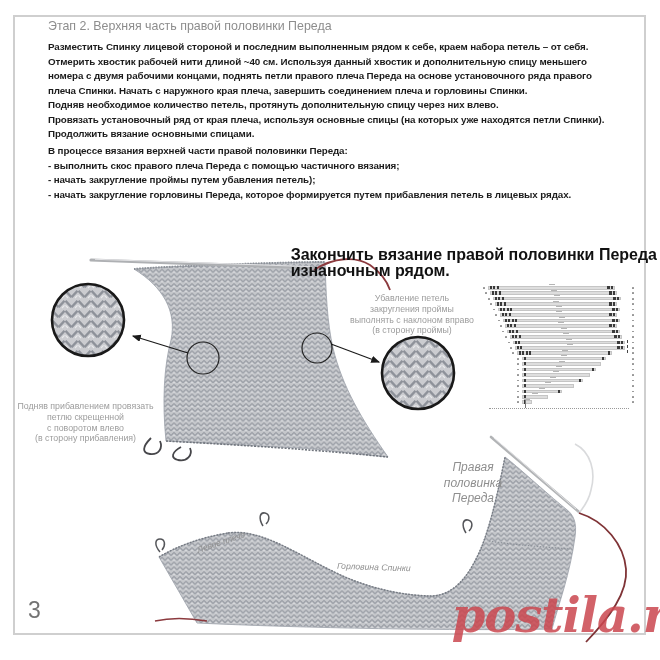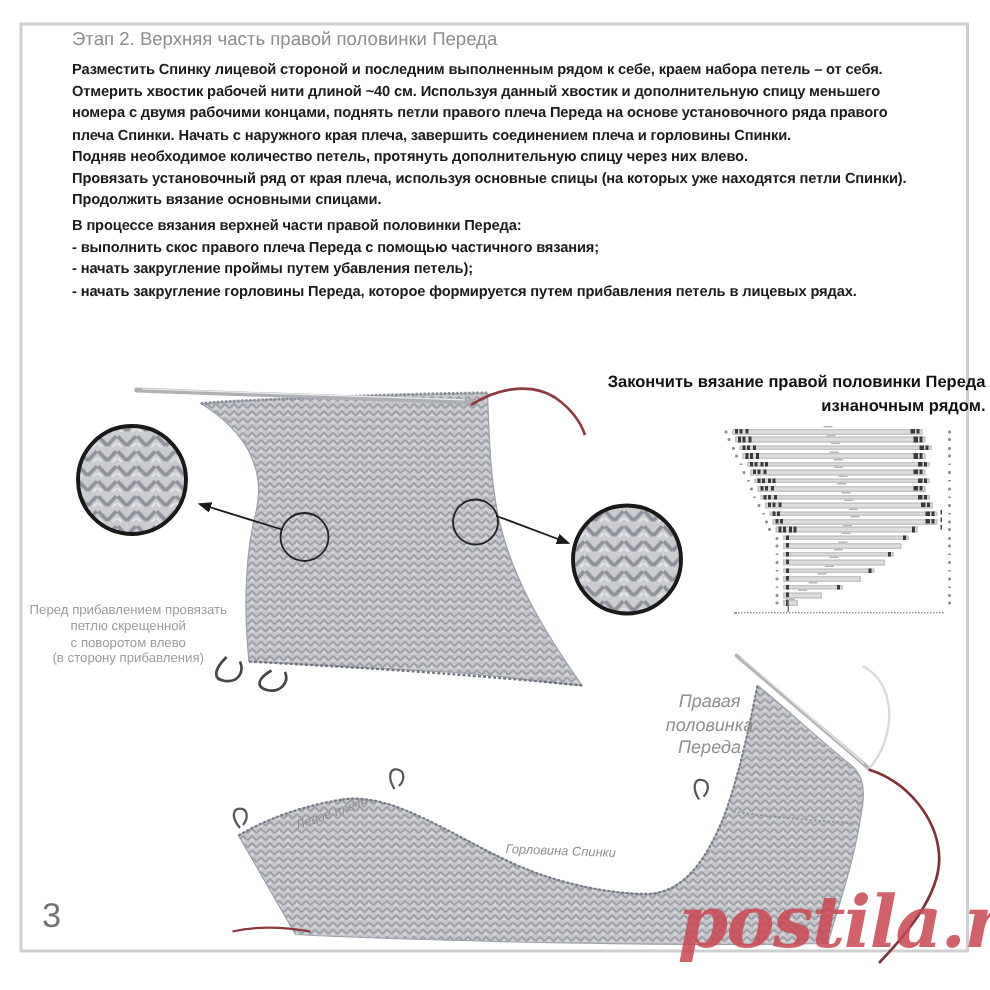--- a/index.html
+++ b/index.html
@@ -9,22 +9,22 @@
   #frame{left:13px;top:15px;width:629px;height:616px;border:2px solid #cfcfcf;z-index:0;}
   #art{left:0;top:0;z-index:1;pointer-events:none;}
   .txt{z-index:2;}
   #doc-header{left:48px;top:19px;font-size:12.4px;color:#8d8d8d;white-space:pre;}
   .body-text{color:#1b1b1b;font-weight:bold;font-size:9.8px;line-height:14.55px;
              white-space:pre;letter-spacing:-0.1px;}
   #para-1{left:48px;top:40px;}
   #para-2{left:48px;top:144px;}
   #para-3{left:48px;top:207px;}
   #para-4{left:48px;top:459px;font-size:11.2px;line-height:14.8px;}
-  #right-heading{right:40px;top:247px;text-align:right;font-weight:bold;color:#111;
-                 font-size:11px;line-height:16px;white-space:pre;}
+  #right-heading{right:40px;top:247px;text-align:left;font-weight:bold;color:#111;
+                 font-size:16px;line-height:16px;white-space:pre;}
   .ann{color:#9c9c9c;font-size:8.8px;line-height:10.8px;text-align:center;white-space:pre;}
   #ann-armhole{left:342px;top:293px;width:140px;}
   #ann-neck-inc{left:8px;top:353px;width:155px;}
   #ann-before-inc{left:8px;top:401px;width:155px;}
   .lbl-italic{font-style:italic;color:#8f8f8f;}
   #lbl-right-half{left:418px;top:460px;width:110px;text-align:center;
                   font-size:12px;line-height:15.5px;white-space:pre;}
   #lbl-left-shoulder{left:196px;top:537px;font-size:8.6px;transform:rotate(-19deg);white-space:pre;}
   #lbl-back-neck{left:337px;top:562px;font-size:8.6px;transform:rotate(2deg);white-space:pre;}
   #page-number{left:28px;top:597px;font-size:23px;color:#737373;}
@@ -122,21 +122,25 @@
 Провязать установочный ряд от края плеча, используя основные спицы (на которых уже находятся петли Спинки).
 Продолжить вязание основными спицами.</div>
   <div id="para-2" class="abs txt body-text">В процессе вязания верхней части правой половинки Переда:
 - выполнить скос правого плеча Переда с помощью частичного вязания;
 - начать закругление проймы путем убавления петель);
 - начать закругление горловины Переда, которое формируется путем прибавления петель в лицевых рядах.</div>
 
   <div id="right-heading" class="abs txt">Закончить вязание правой половинки Переда
 изнаночным рядом.</div>
 
-  <div id="ann-before-inc" class="abs txt ann">Перед прибавлением провязать
+  <div id="ann-armhole" class="abs txt ann">Убавление петель
+закругления проймы
+выполнять с наклоном вправо
+(в сторону проймы)</div>
+  <div id="ann-before-inc" class="abs txt ann">Подняв прибавлением провязать
 петлю скрещенной
 с поворотом влево
 (в сторону прибавления)</div>
 
   <div id="lbl-right-half" class="abs txt lbl-italic">Правая
 половинка
 Переда</div>
   <div id="lbl-left-shoulder" class="abs txt lbl-italic">Левое плечо</div>
   <div id="lbl-back-neck" class="abs txt lbl-italic">Горловина Спинки</div>
 

